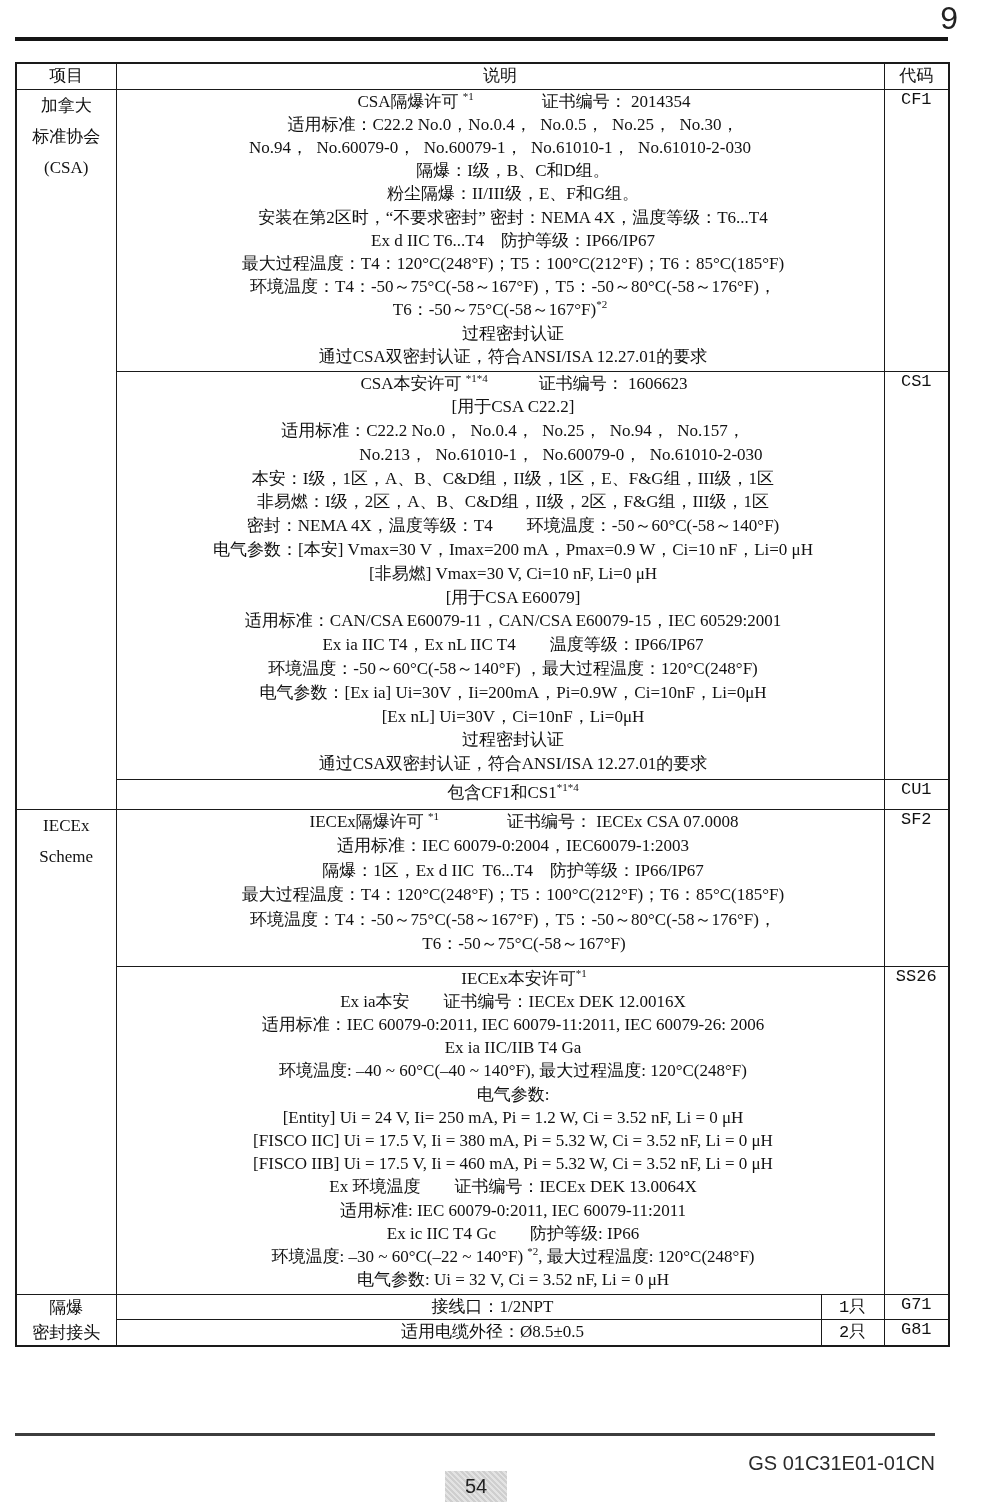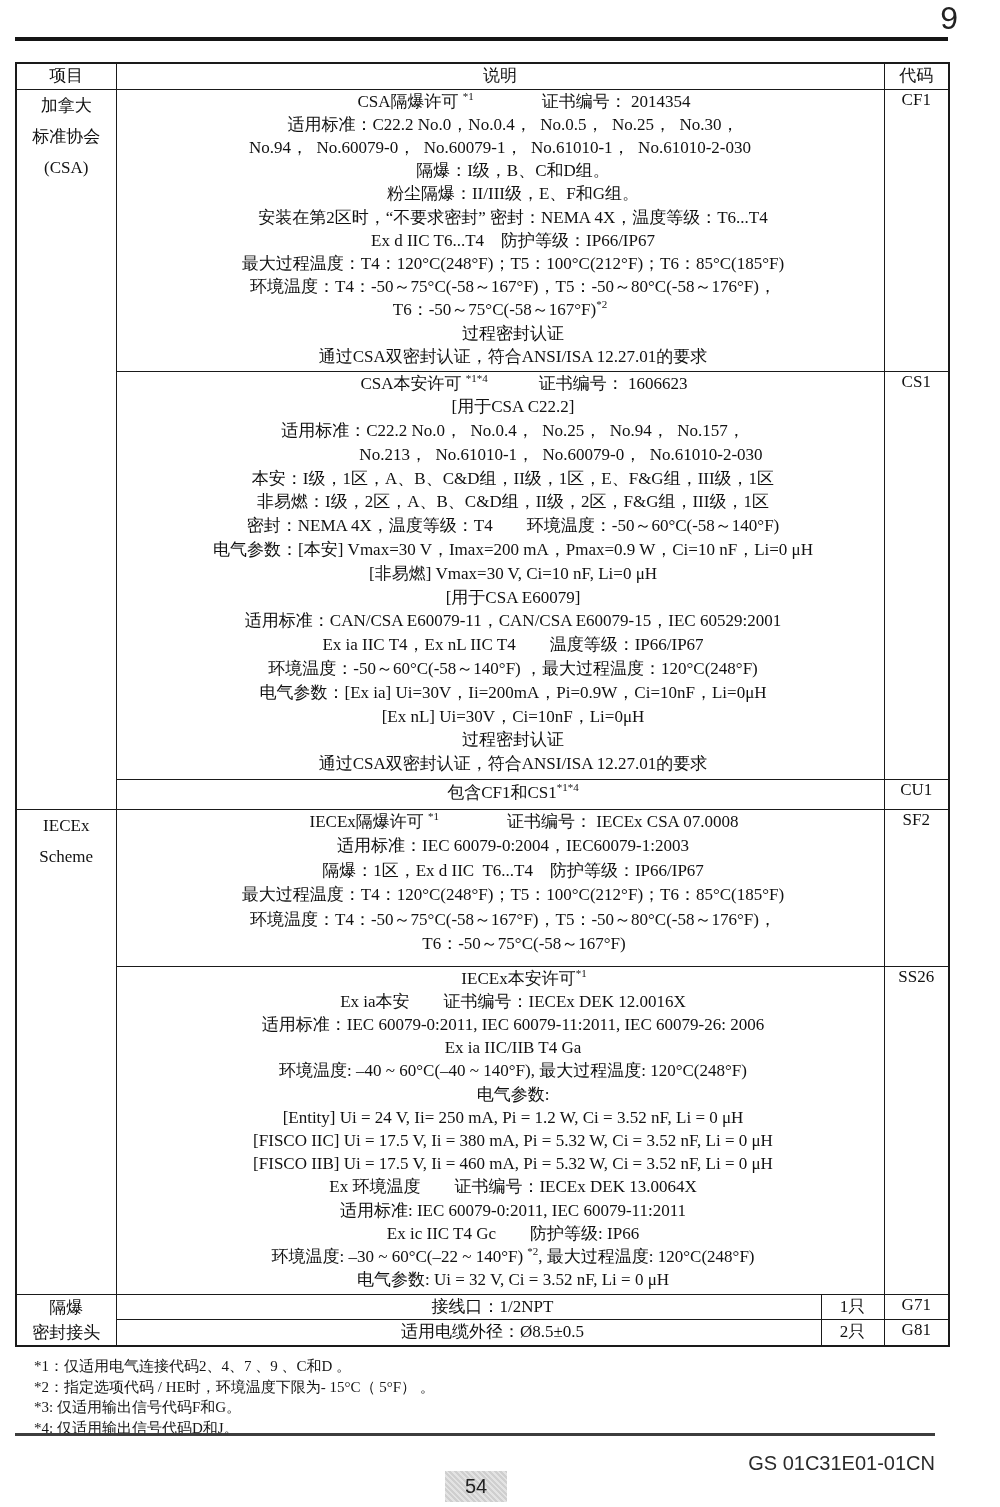--- a/index.html
+++ b/index.html
@@ -30,21 +30,21 @@
   .lh232 .line{line-height:23.2px;}
   .lh238 .line{line-height:23.8px;}
   .lh245 .line{line-height:24.5px;}
   .lh26 .line{line-height:26px;}
   .lh24 .line{line-height:24px;}
   .line.i0{margin-left:0;padding-left:48px;}
   .line.i1{margin-left:26px;}
   .line.i2{}
   .line.i3{margin-left:122px;}
   .line sup{font-size:11px;line-height:0;}
-  td.code-cell,td.qty-cell{vertical-align:middle;text-align:center;font-size:17px;}
+  td.code-cell,td.qty-cell{vertical-align:middle;text-align:center;font-size:17px;font-family:Liberation Mono, monospace;}
   td.qty-cell{text-align:center;}
   .footnotes{position:absolute;left:34px;top:1356px;font-size:15px;line-height:20.5px;color:#151515;}
   .footnote{white-space:pre-wrap;}
   .bottom-rule{position:absolute;left:15px;top:1433px;width:920px;height:3px;background:#3d3d3d;}
   .doc-number{position:absolute;top:1452px;right:65px;font-family:"Liberation Sans","DejaVu Sans",sans-serif;
         font-size:20px;color:#2a2a2a;}
   .pagenum-bottom{position:absolute;left:445px;top:1471px;width:62px;height:31px;
         background-image:repeating-linear-gradient(45deg,#cfcfcf 0 2px,#e3e3e3 2px 4px);
         display:flex;align-items:center;justify-content:center;
         font-family:"Liberation Sans","DejaVu Sans",sans-serif;font-size:20px;color:#222;}
@@ -170,24 +170,18 @@
     <tr class="h-g81">
       <td class="desc-cell lh24">
             <div class="line i0">适用电缆外径：Ø8.5±0.5</div>
           </td>
       <td class="qty-cell">2只</td>
       <td class="code-cell">G81</td>
     </tr>
   </tbody>
     </table>
 
-  <div class="footnotes">
-    <div class="footnote">*1：仅适用电气连接代码2、4、7 、9 、C和D 。</div>
-    <div class="footnote">*2：指定选项代码 / HE时，环境温度下限为- 15°C（ 5°F） 。</div>
-    <div class="footnote">*3: 仅适用输出信号代码F和G。</div>
-    <div class="footnote">*4: 仅适用输出信号代码D和J。</div>
-  </div>
 
   <div class="bottom-rule"></div>
   <div class="doc-number">GS 01C31E01-01CN</div>
   <div class="pagenum-bottom">54</div>
 
 </div>
 
 </body></html>

